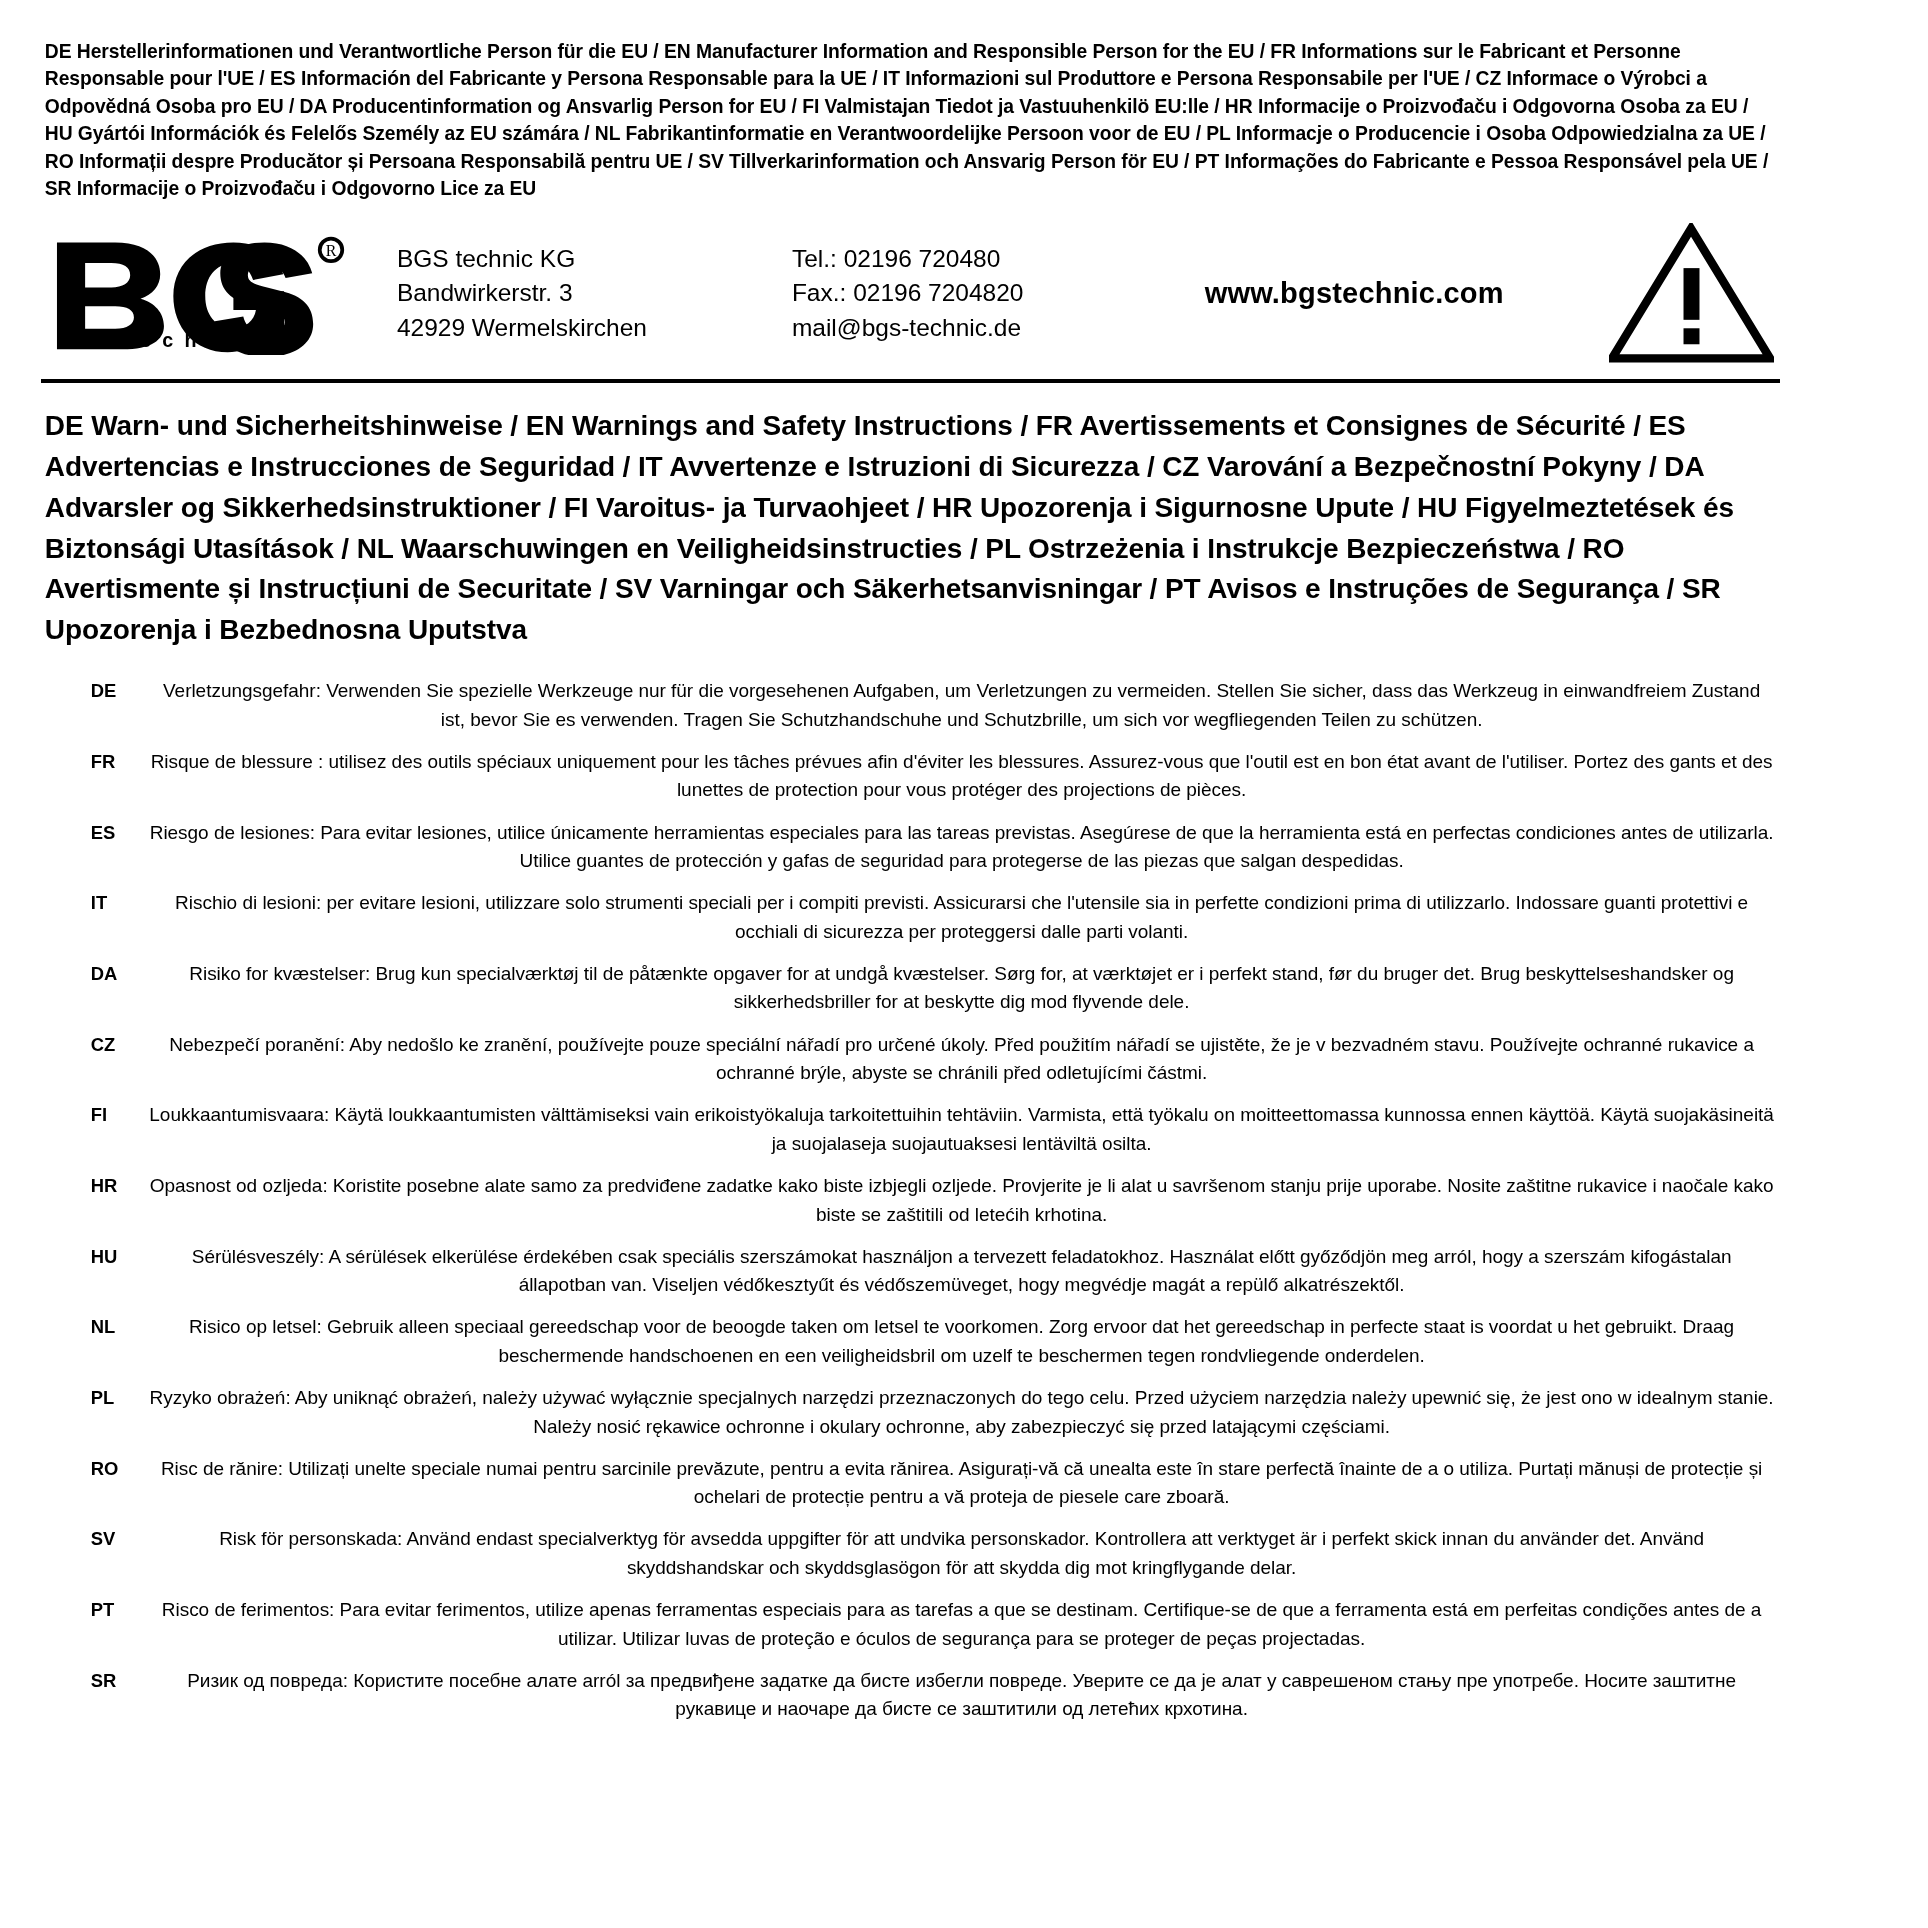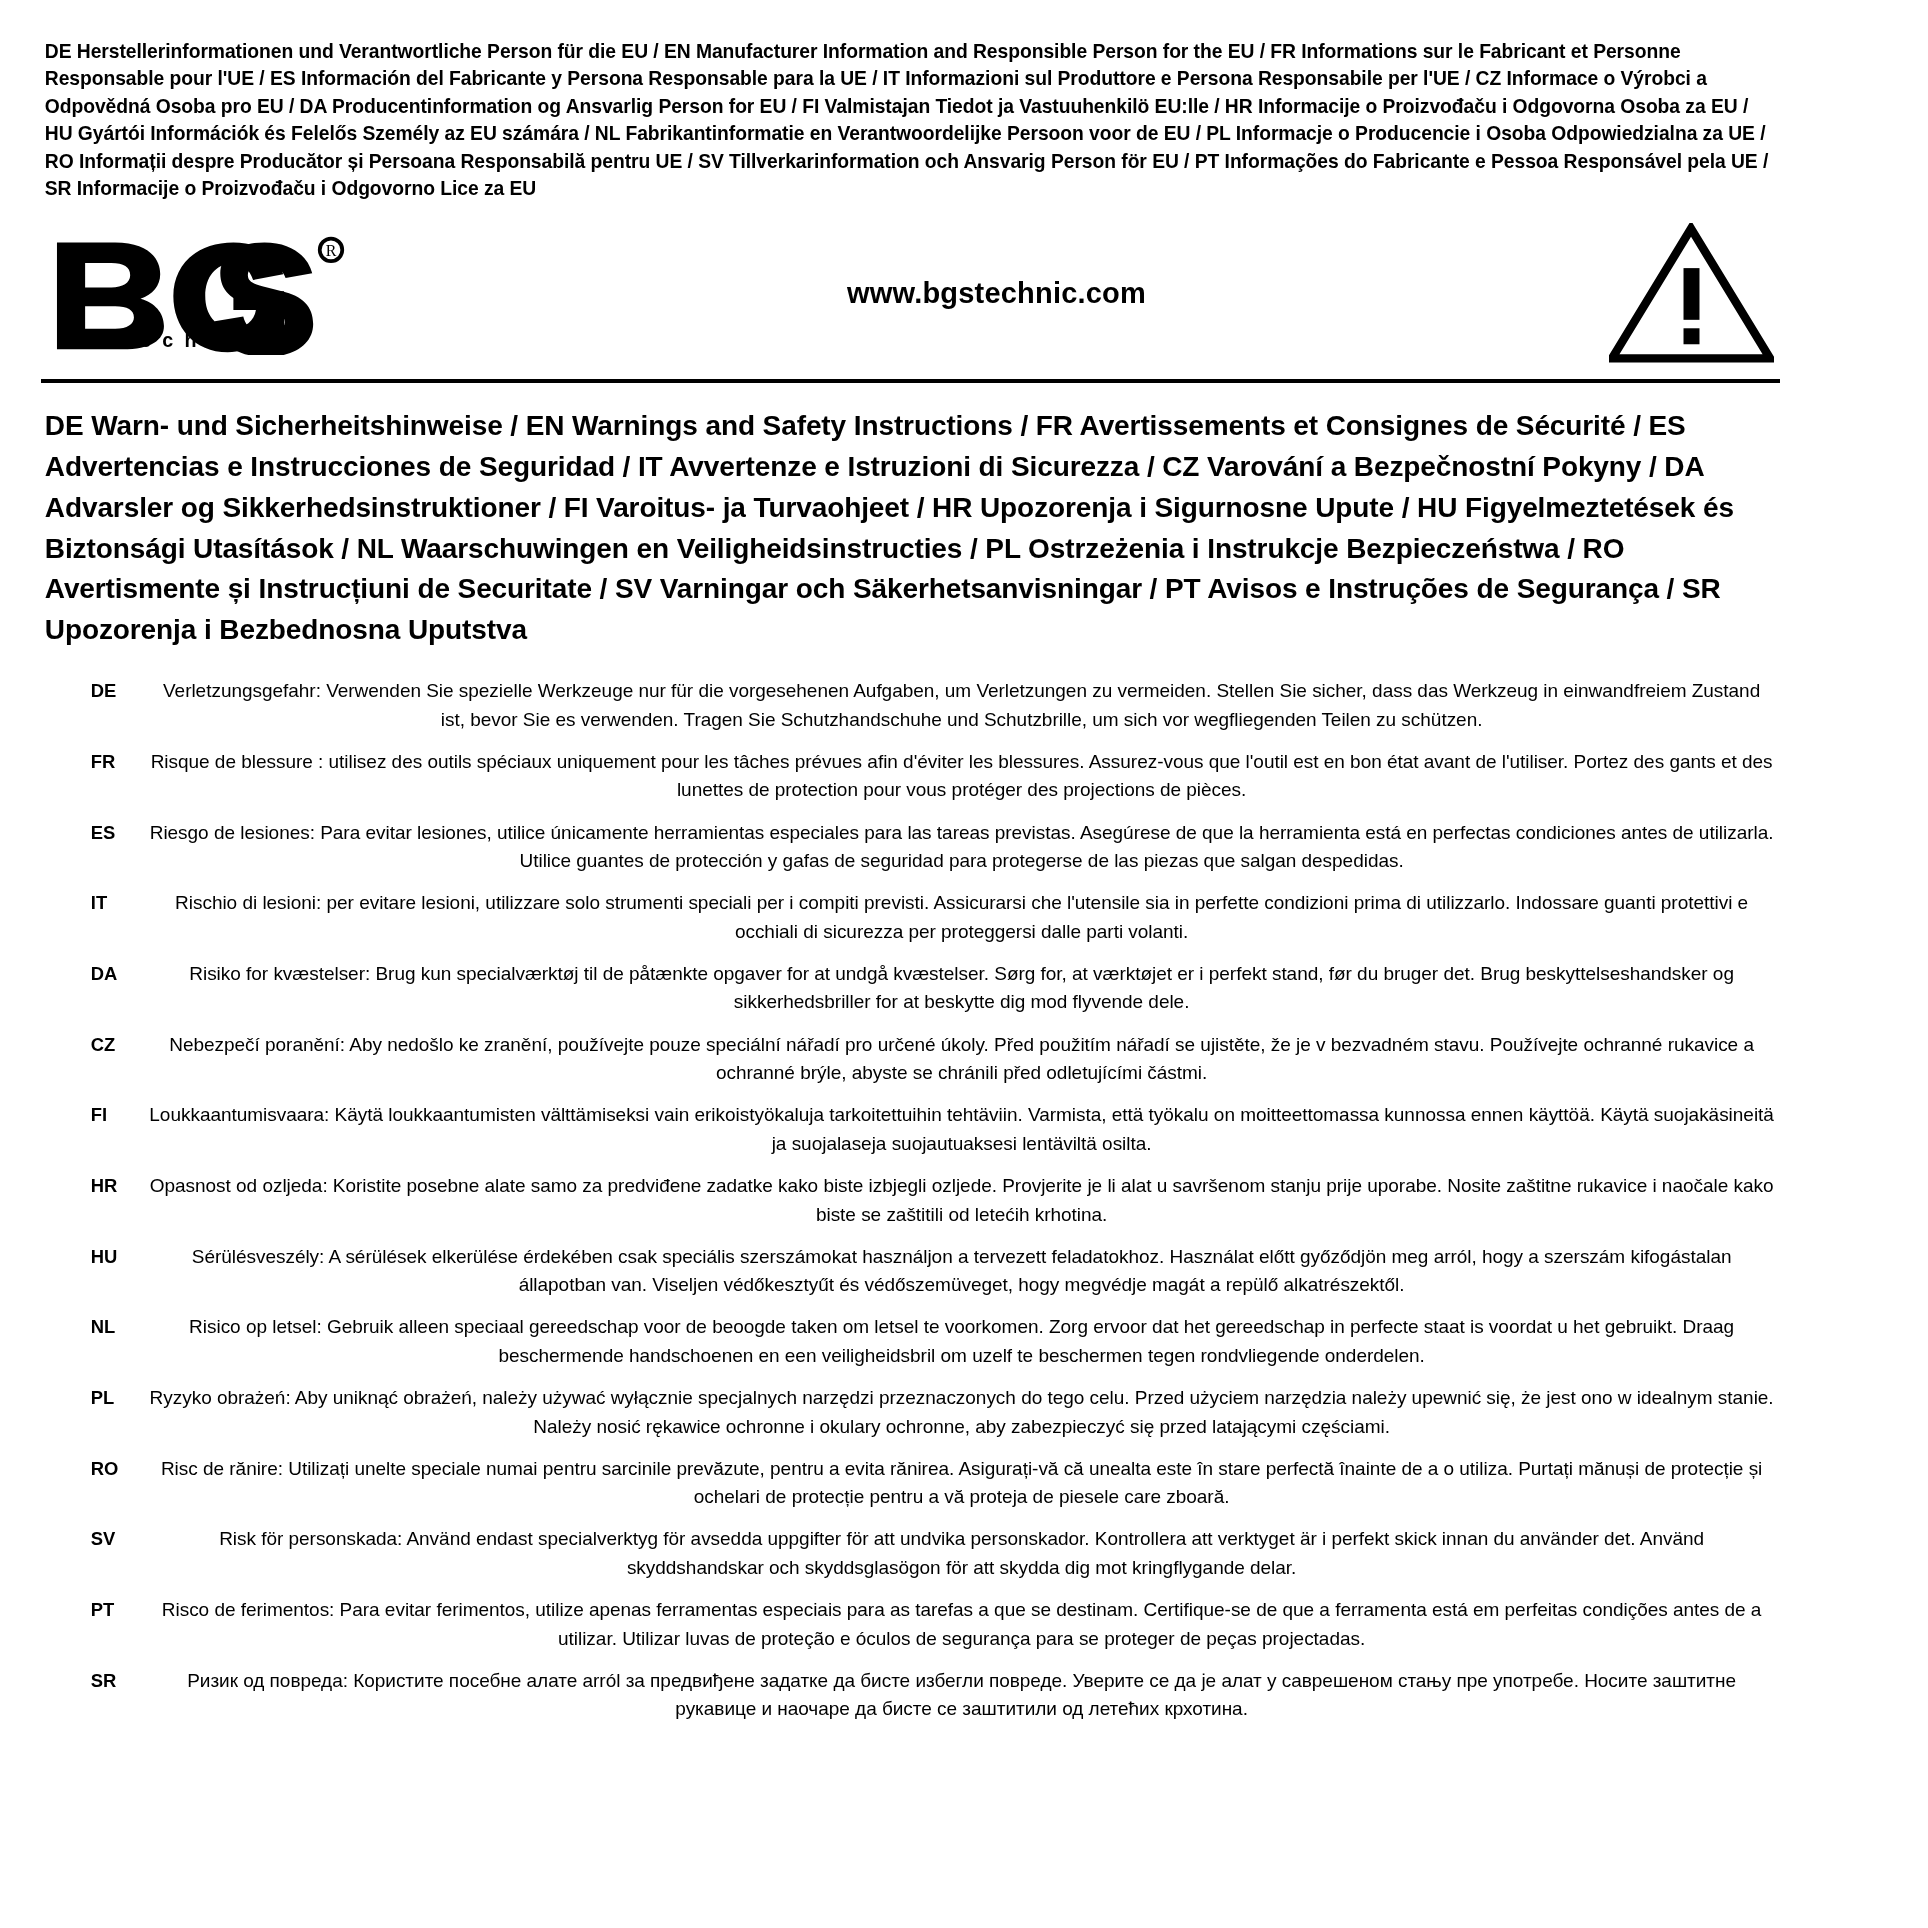--- a/index.html
+++ b/index.html
@@ -128,21 +128,31 @@
 
           <path d="M320 44 C317 34 308 30 297 30 C286 30 279 34 279 41 C279 48 286 51 300 54 L316 58 C338 63 350 74 350 93 C350 114 330 128 299 128 C267 128 247 114 243 90 L274 85 C277 97 286 103 300 103 C312 103 319 98 319 91 C319 84 313 81 298 77 L283 73 C261 68 249 57 249 39 C249 19 268 6 297 6 C326 6 344 20 349 39 Z" transform="translate(-62,4) scale(0.98,1)"></path>
         </g>
 
         <circle cx="300" cy="18" r="12" fill="none" stroke="#000" stroke-width="4"></circle>
         <text x="300" y="25" font-size="17" text-anchor="middle" font-family="Liberation Serif, serif" fill="#000">R</text>
         <text x="78" y="121" font-size="21" font-family="Liberation Sans, sans-serif" font-weight="bold" letter-spacing="3" fill="#000">t e c h n i c</text>
       </svg>
     </div>
 
-
+    <div class="addr-block">
+      <div>BGS technic KG</div>
+      <div>Bandwirkerstr. 3</div>
+      <div>42929 Wermelskirchen</div>
+    </div>
+
+    <div class="contact-block">
+      <div>Tel.: 02196 720480</div>
+      <div>Fax.: 02196 7204820</div>
+      <div>mail@bgs-technic.de</div>
+    </div>
 
     <div class="web-block">www.bgstechnic.com</div>
 
     <div class="warn-tri">
       <svg width="165" height="141" viewBox="0 0 175 150">
         <polygon points="87,6 171,144 3,144" fill="none" stroke="#000" stroke-width="9" stroke-linejoin="miter"></polygon>
         <rect x="79" y="48" width="17" height="55" fill="#000"></rect>
         <rect x="79" y="112" width="17" height="17" fill="#000"></rect>
       </svg>
     </div>

